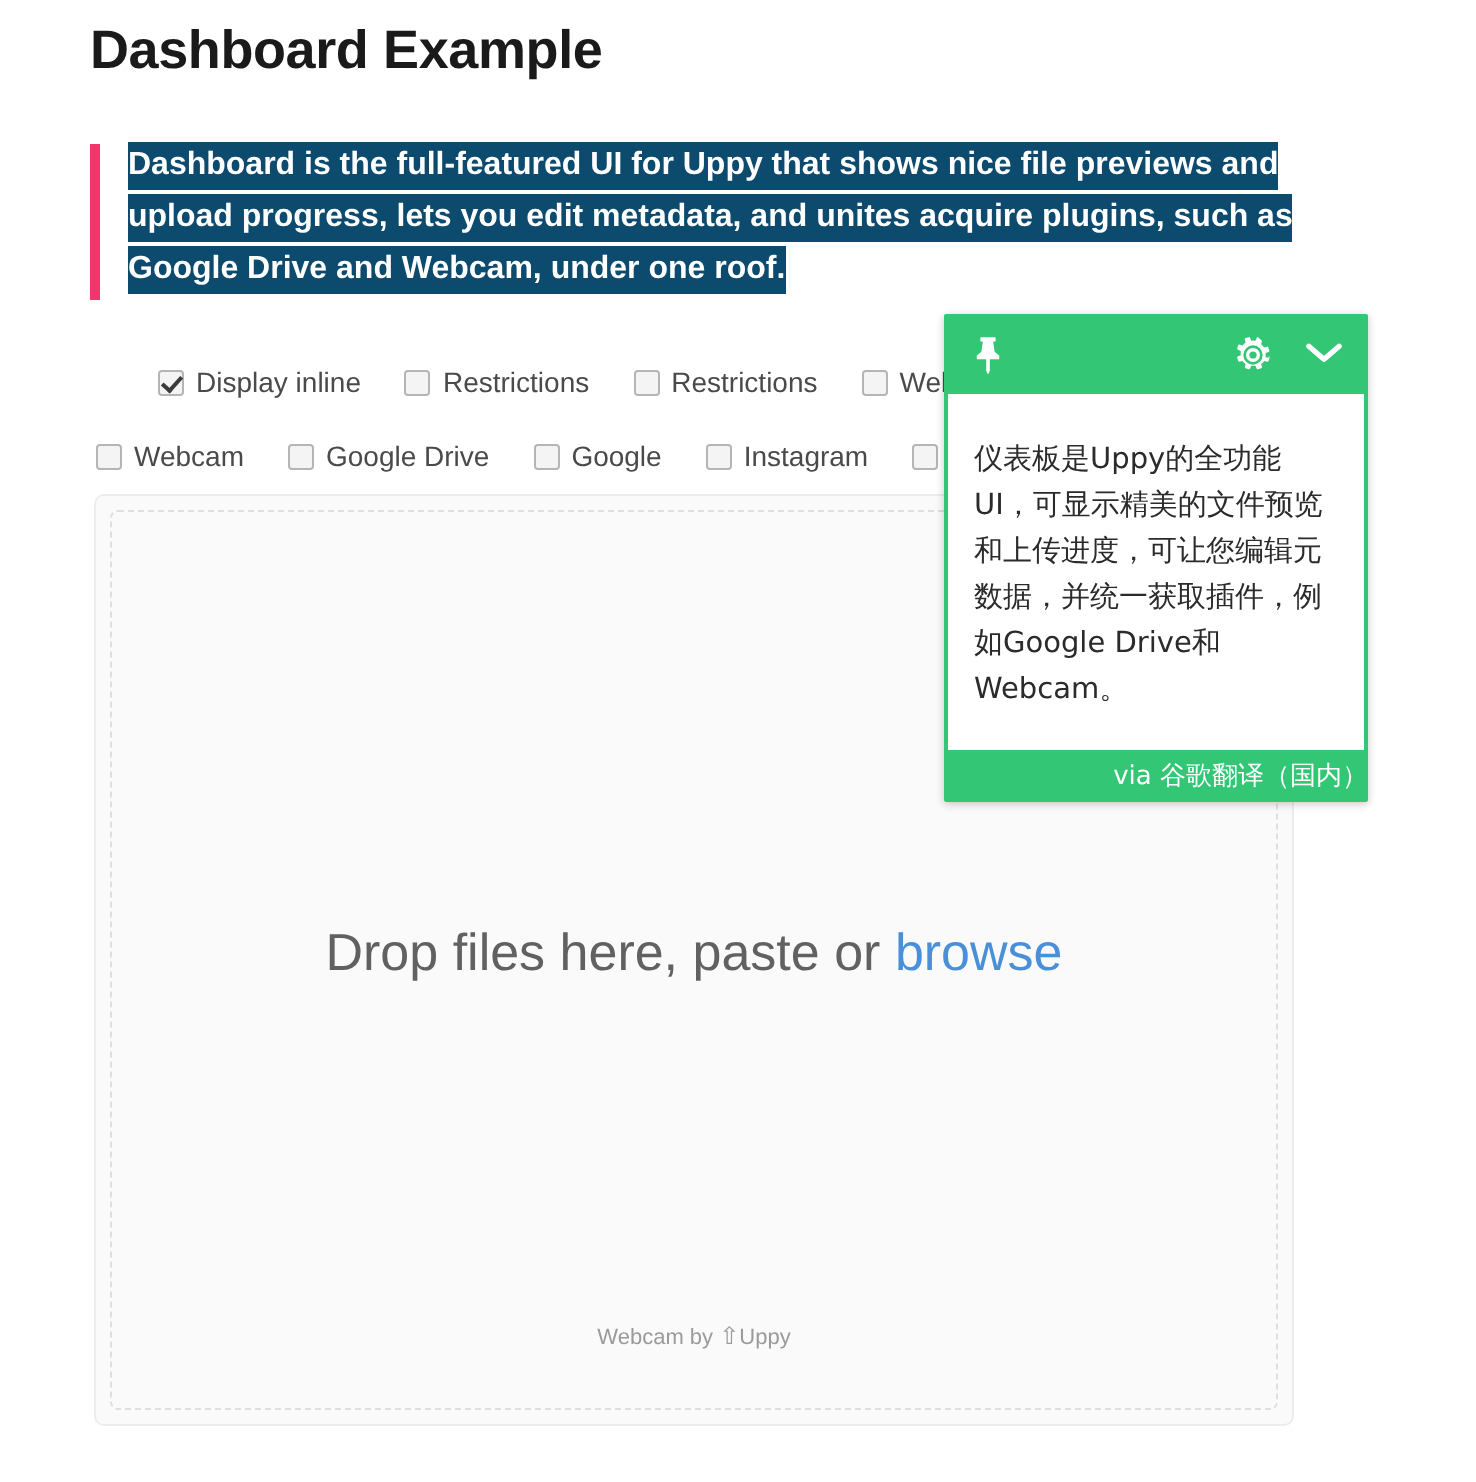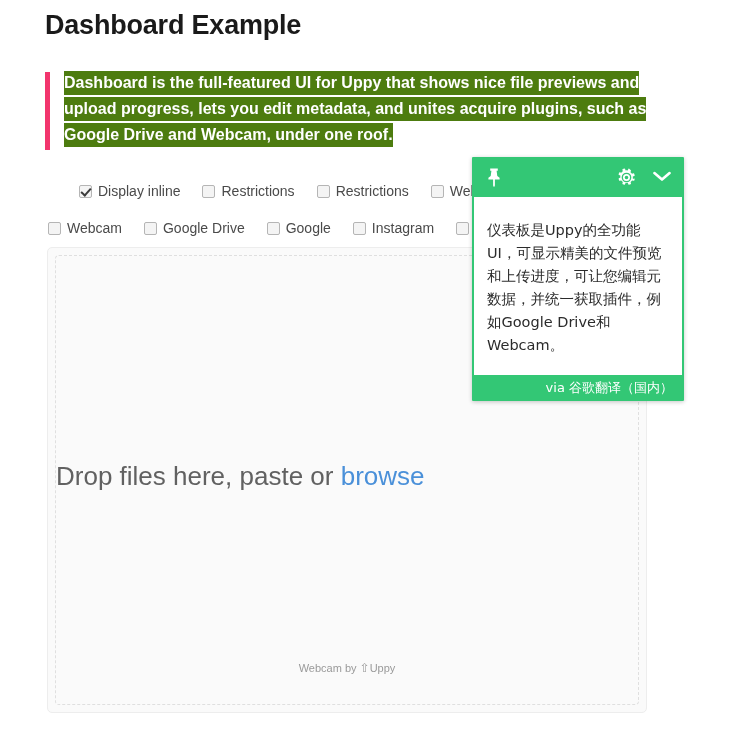--- a/index.html
+++ b/index.html
@@ -45,21 +45,21 @@
   #blockquote-text {
     margin: 0;
     padding-left: 19px;
     font-size: 16px;
     font-weight: bold;
     line-height: 26px;
     color: #ffffff;
     width: 600px;
   }
   #blockquote-text .sel {
-    background: #4d7c0f;
+    background: #0c4a6e;
     box-decoration-break: clone;
     -webkit-box-decoration-break: clone;
     padding: 3px 0 4px 0;
   }
 
   
   .cb-row {
     position: absolute;
     left: 48px;
     display: flex;
@@ -123,21 +123,21 @@
     bottom: 7px;
     border: 1px dashed #dfdfdf;
     border-radius: 4px;
     box-sizing: border-box;
   }
   #uppy-drop-text {
     position: absolute;
     left: 0;
     right: 0;
     top: 205px;
-    text-align: left;
+    text-align: center;
     font-size: 26px;
     color: #616161;
     font-weight: normal;
   }
   #uppy-browse-link {
     color: #4a90d9;
     cursor: pointer;
   }
   #uppy-poweredby {
     position: absolute;
@@ -194,21 +194,20 @@
     line-height: 23px;
     color: #2b2b2b;
     font-family: "DejaVu Sans", "Liberation Sans", sans-serif;
   }
   #translate-footer {
     background: #33c775;
     height: 26px;
     display: flex;
     align-items: center;
     justify-content: flex-end;
-    padding-right: 11px;
     box-sizing: border-box;
   }
   #translate-source {
     color: #ffffff;
     font-size: 13px;
     font-family: "DejaVu Sans", "Liberation Sans", sans-serif;
   }
 </style>
 </head>
 <body>

